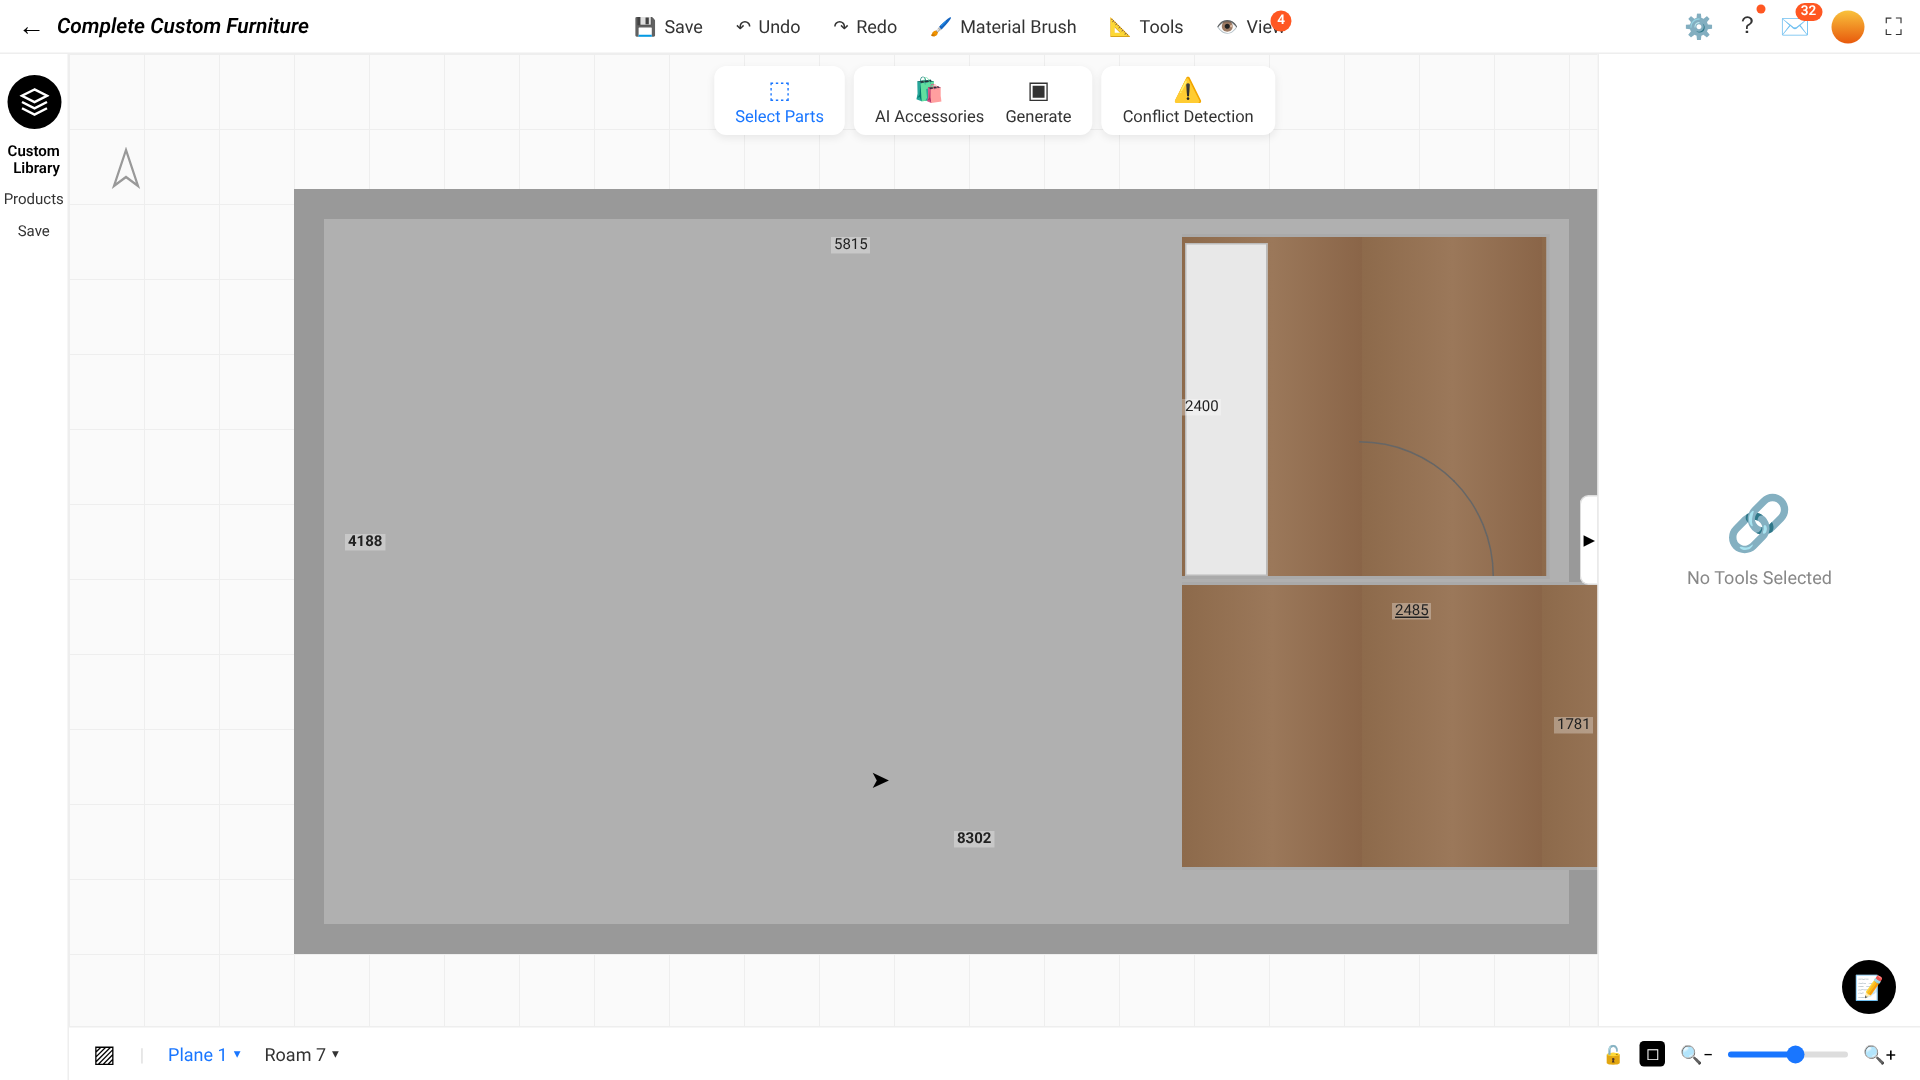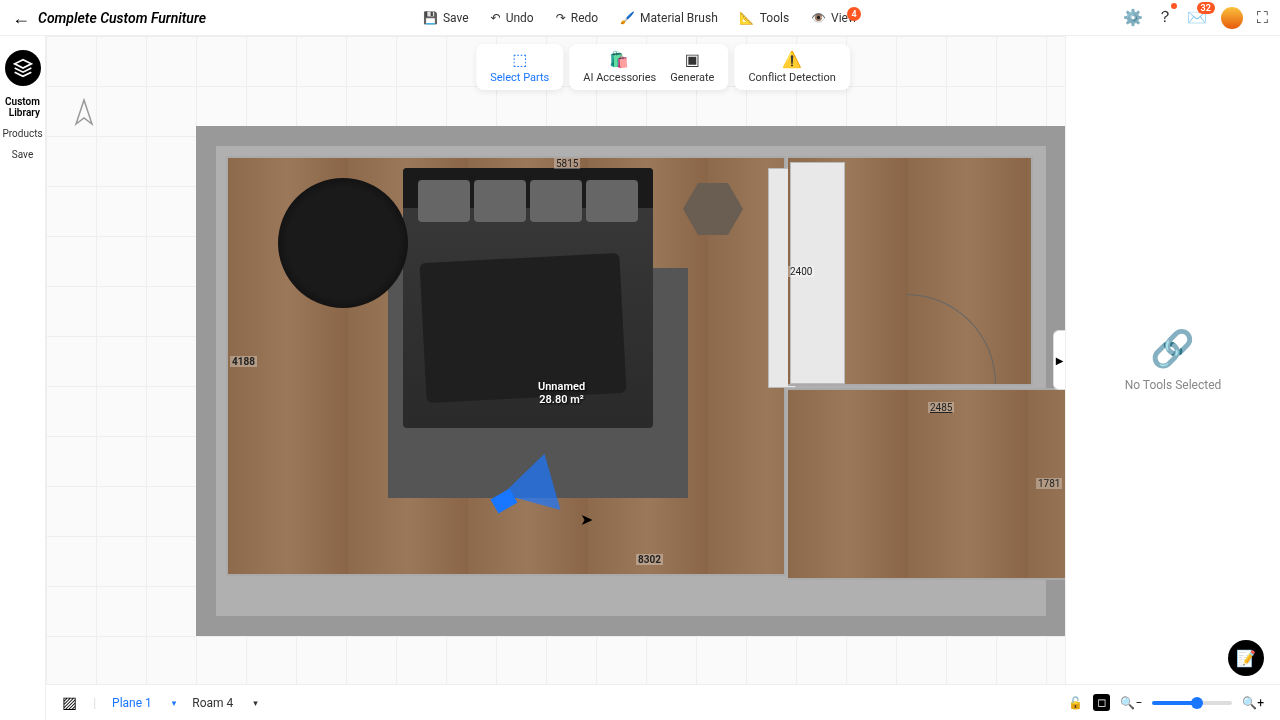--- a/index.html
+++ b/index.html
@@ -63,21 +63,21 @@
 .preview3d .scene { position: absolute; inset: 0; background: linear-gradient(110deg, #2a2a2a 0%, #4a4a4a 25%, #d0cdc8 25%, #bab6b0 100%); }
 .preview3d .roam-btn { position: absolute; right: 34px; bottom: 8px; background: #fff; border-radius: 4px; padding: 3px 8px; font-size: 10px; color: #1976ff; cursor: pointer; }
 .preview3d .pop-btn { position: absolute; right: 8px; bottom: 8px; background: #fff; border-radius: 4px; width: 20px; height: 20px; display: flex; align-items: center; justify-content: center; font-size: 11px; cursor: pointer; }
 .prop-header { display: flex; justify-content: space-between; align-items: center; padding: 10px 14px; font-size: 14px; font-weight: 600; }
 .no-sel { flex: 1; display: flex; flex-direction: column; align-items: center; justify-content: center; color: #888; font-size: 12px; gap: 8px; }
 .no-sel .icn { font-size: 36px; color: #bbb; }
 .right-collapse { position: absolute; right: 215px; top: 50%; transform: translateY(-50%); width: 12px; height: 60px; background: #fff; border: 1px solid #ddd; border-right: none; border-radius: 6px 0 0 6px; display: flex; align-items: center; justify-content: center; font-size: 10px; cursor: pointer; }
 
 
 .bottom-bar { position: absolute; left: 46px; bottom: 0; right: 0; height: 36px; background: #fff; border-top: 1px solid #eee; display: flex; align-items: center; padding: 0 16px; gap: 16px; font-size: 12px; }
-.bottom-bar .tab { cursor: pointer; color: #333; display: flex; align-items: center; gap: 20px; }
+.bottom-bar .tab { cursor: pointer; color: #333; display: flex; align-items: center; gap: 4px; }
 .bottom-bar .tab.active { color: #1976ff; }
 .bottom-right { margin-left: auto; display: flex; align-items: center; gap: 10px; }
 .zoom-slider { width: 80px; height: 4px; background: linear-gradient(90deg, #1976ff 50%, #ddd 50%); border-radius: 2px; position: relative; }
 .zoom-slider::after { content: ""; position: absolute; left: 48%; top: -4px; width: 12px; height: 12px; background: #1976ff; border-radius: 50%; }
 
 .compass { position: absolute; left: 26px; top: 62px; font-size: 22px; color: #999; }
 
 .chat-fab { position: absolute; right: 16px; bottom: 44px; width: 36px; height: 36px; background: #000; border-radius: 50%; display: flex; align-items: center; justify-content: center; color: #fff; cursor: pointer; z-index: 50; }
 
 .cursor { position: absolute; left: 580px; top: 510px; font-size: 16px; z-index: 60; pointer-events: none; }
@@ -161,39 +161,20 @@
     <div class="pill">
       <div class="pill-item">
           <span class="picon">⚠️</span>
           <span>Conflict Detection</span>
         </div>
     </div>
   </div>
 
   <div class="room-outer">
     <div class="room">
-      <div class="floor-main">
-        <div class="rug"></div>
-        <div class="bed"></div>
-        <div class="pillows">
-            <div></div>
-            <div></div>
-            <div></div>
-            <div></div>
-          </div>
-        <div class="blanket"></div>
-        <div class="round-table"></div>
-        <div class="hexagon"></div>
-        <div class="camera-marker">
-            <div class="cone"></div>
-            <div class="cam"></div>
-          </div>
-        <div class="room-label"><span>Unnamed</span><br><span>28.80 m²</span></div>
-        <div class="wardrobe" style="left:540px;top:10px;width:28px;height:220px;"></div>
-      </div>
       <div class="floor-right">
         <div class="wardrobe" style="left:2px;top:4px;width:55px;height:222px;"></div>
       </div>
       <div class="floor-corridor"></div>
       <div class="door-arc" style="left:690px;top:148px;width:90px;height:90px;"></div>
 
       <div class="dim" style="left:290px;top:12px;margin-left:48px;">5815</div>
       <div class="dim" style="left:14px;top:210px;font-weight:bold;">4188</div>
       <div class="dim" style="left:572px;top:120px;">2400</div>
       <div class="dim" style="left:712px;top:256px;text-decoration:underline;">2485</div>
@@ -214,21 +195,21 @@
 </div>
 
 <div class="bottom-bar">
   <span style="font-size:16px;">▨</span>
   <span style="color:#ddd;">|</span>
   <div class="tab active">
       <span>Plane 1</span>
       <span style="font-size:9px;">▾</span>
     </div>
   <div class="tab">
-      <span>Roam 4</span>
+      <span>Roam 7</span>
       <span style="font-size:9px;">▾</span>
     </div>
   <div class="bottom-right">
     <span>🔓</span>
     <span style="background:#000;color:#fff;padding:2px 4px;border-radius:3px;font-size:11px;">◻</span>
     <span>🔍−</span>
     <div class="zoom-slider"></div>
     <span>🔍+</span>
   </div>
 </div>

